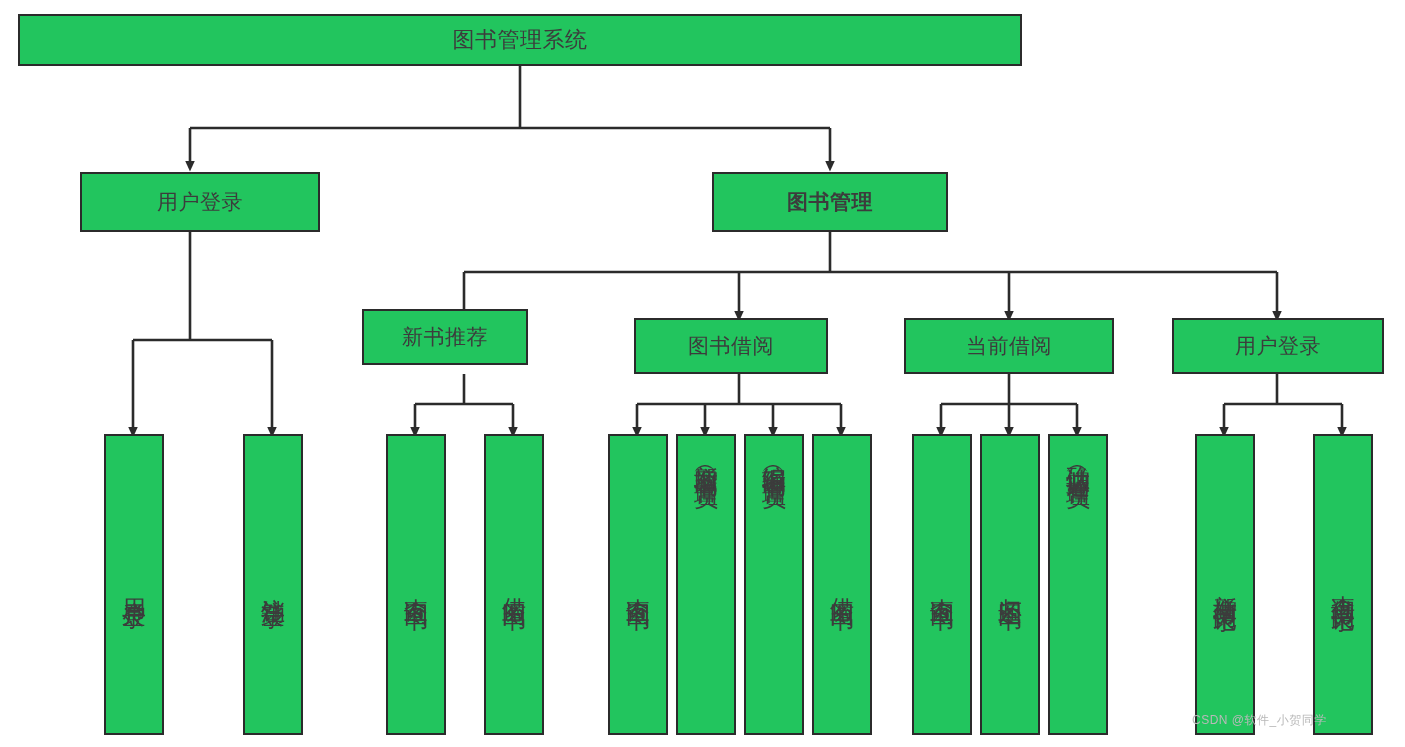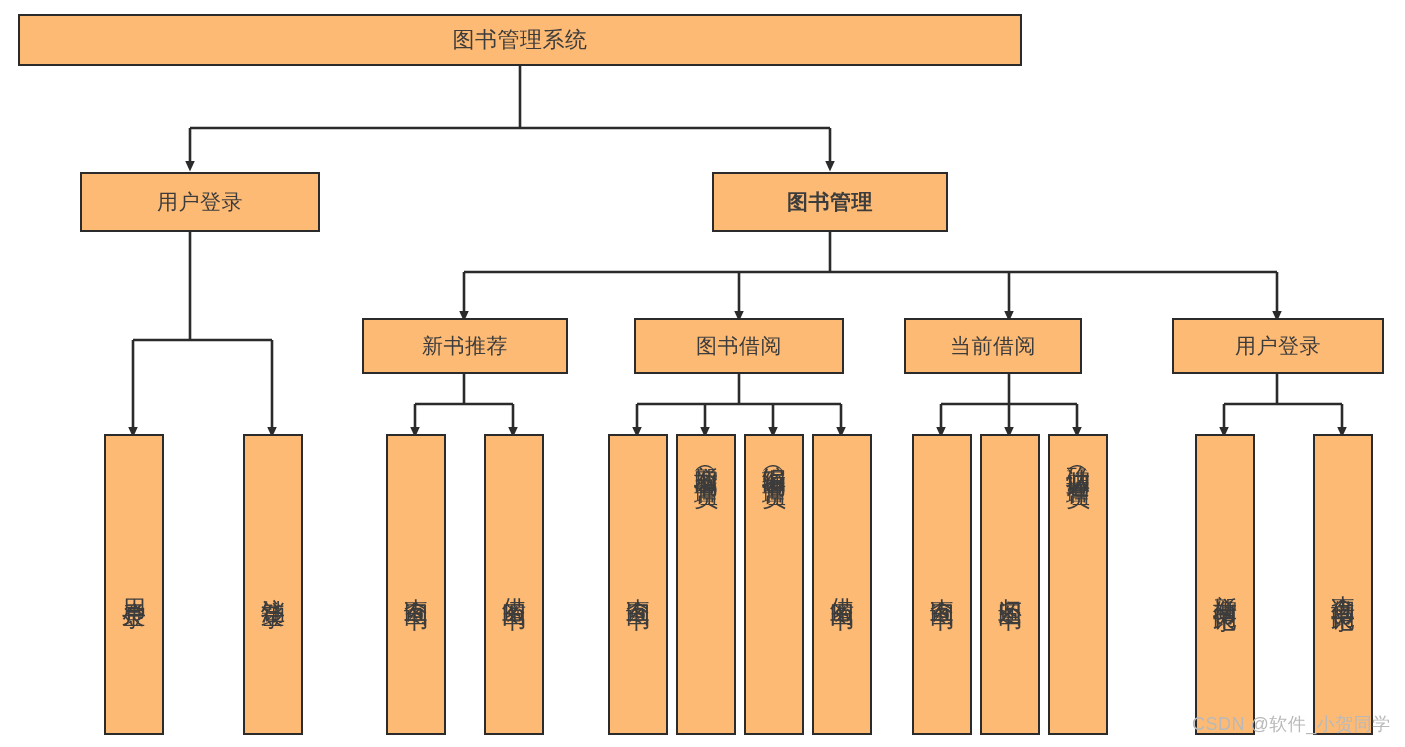--- a/index.html
+++ b/index.html
@@ -25,21 +25,21 @@
     position: absolute;
     left: 0;
     top: 0;
     width: 1405px;
     height: 747px;
   }
   .node {
     position: absolute;
     box-sizing: border-box;
     border: 2px solid #2b2b2b;
-    background: #fdba74;
+    background: #22c55e;
     display: flex;
     align-items: center;
     justify-content: center;
     color: #3b3b3b;
     z-index: 2;
   }
   .node .lbl {
     display: block;
     text-align: center;
     line-height: 1.18;
@@ -69,21 +69,21 @@
     white-space: nowrap;
   }
   .node.v.mid {
     align-items: center;
     padding-top: 0;
   }
   #watermark {
     position: absolute;
     left: 1192px;
     top: 712px;
-    font-size: 18px;
+    font-size: 12px;
     color: #b9b9b9;
     white-space: nowrap;
     z-index: 3;
     letter-spacing: 0.5px;
   }
 </style>
 </head>
 <body>
 
 <div id="canvas">
@@ -143,29 +143,29 @@
   </div>
 
   <div class="node h" style="left:80px; top:172px; width:240px; height:60px;">
     <span class="lbl">用户登录</span>
   </div>
 
   <div class="node h" style="left:712px; top:172px; width:236px; height:60px;font-weight:bold;">
     <span class="lbl">图书管理</span>
   </div>
 
-  <div class="node h" style="left:362px; top:318px; width:206px; height:56px;">
+  <div class="node h" style="left:362px; top:309px; width:166px; height:56px;">
     <span class="lbl">新书推荐</span>
   </div>
 
-  <div class="node h" style="left:634px; top:318px; width:210px; height:56px;">
+  <div class="node h" style="left:634px; top:318px; width:194px; height:56px;">
     <span class="lbl">图书借阅</span>
   </div>
 
-  <div class="node h" style="left:904px; top:318px; width:178px; height:56px;">
+  <div class="node h" style="left:904px; top:318px; width:210px; height:56px;">
     <span class="lbl">当前借阅</span>
   </div>
 
   <div class="node h" style="left:1172px; top:318px; width:212px; height:56px;">
     <span class="lbl">用户登录</span>
   </div>
 
   <div class="node v mid" style="left:104px; top:434px; width:60px; height:301px;">
     <span class="lbl">用户登录</span>
   </div>

